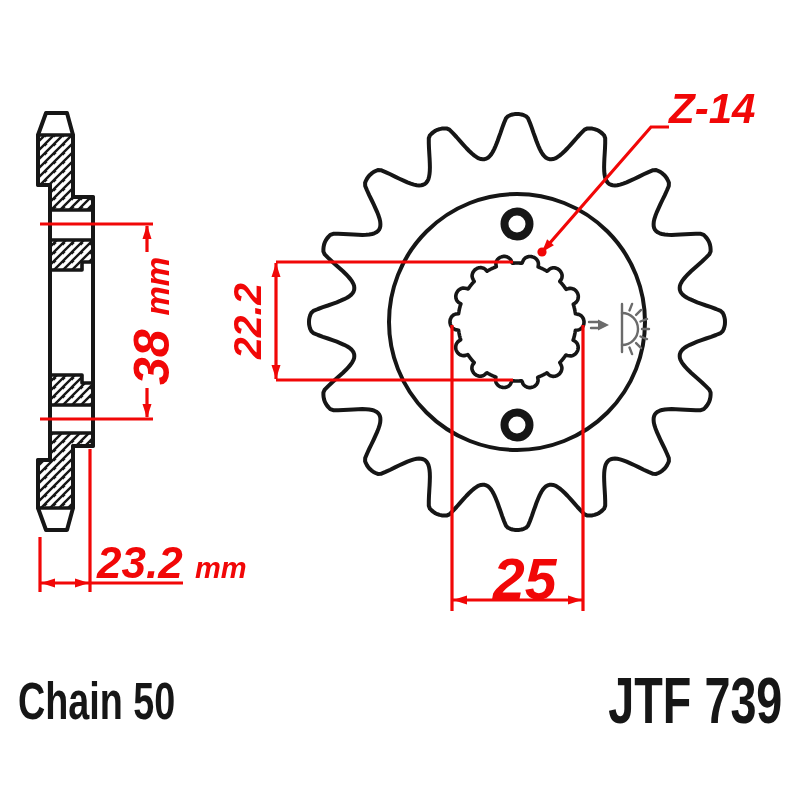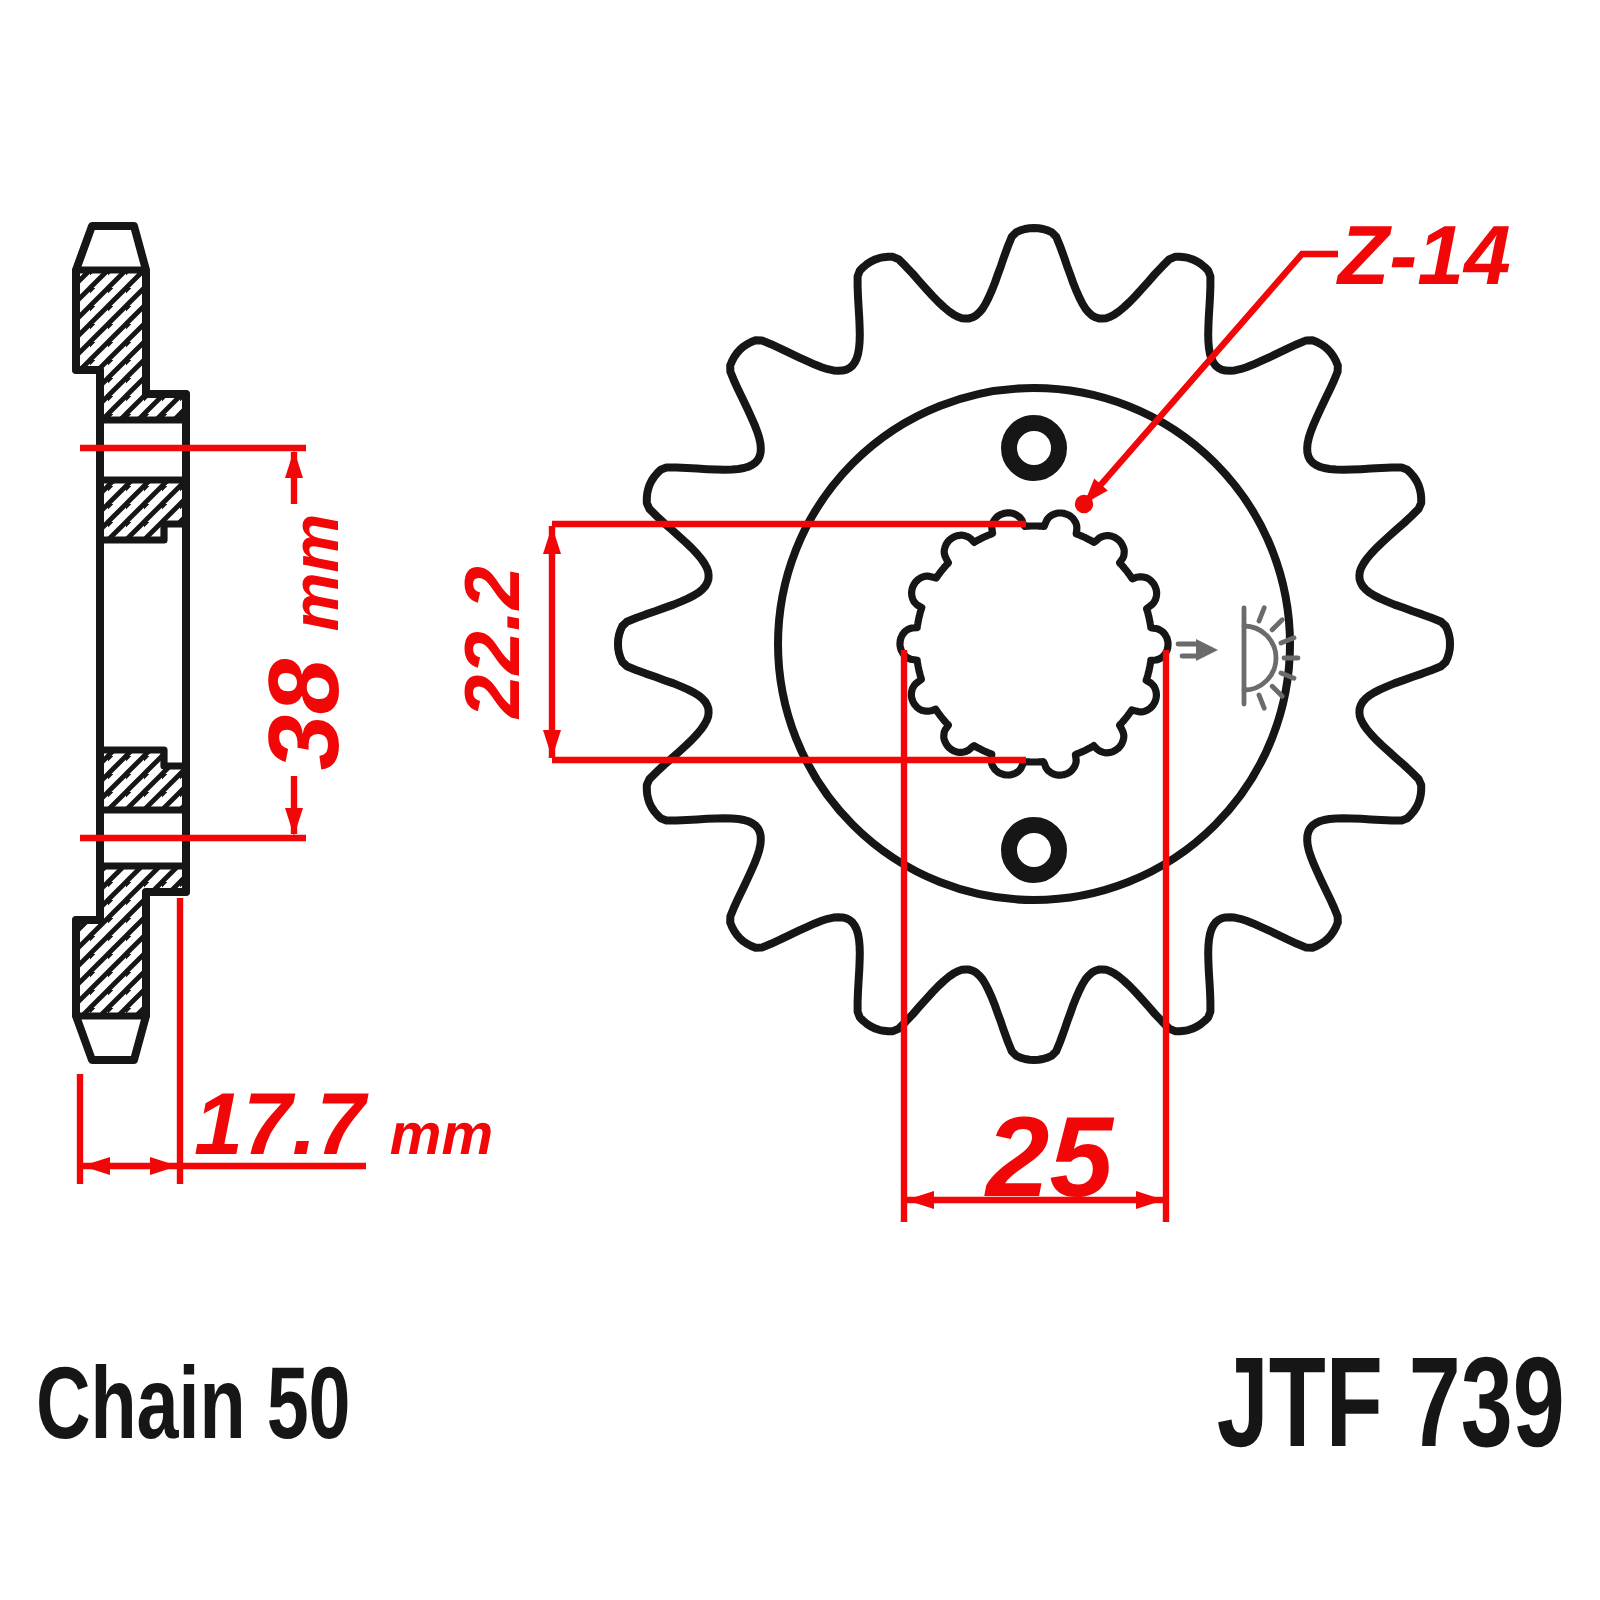--- a/index.html
+++ b/index.html
@@ -115,33 +115,33 @@
       </g>
     </g>
   </svg>
 
   <div class="txt red-dim vdim" style="left:152px;top:321px;font-size:50px;">
     <span>38</span>
     <span class="unit">mm</span>
   </div>
 
   <div class="txt red-dim" style="left:97px;top:541px;font-size:44px;">
-    <span>17.7</span>
+    <span>23.2</span>
     <span class="unit">mm</span>
   </div>
 
   <div class="txt red-dim vdim" style="left:247px;top:321px;font-size:39px;">
     <span>22.2</span>
   </div>
 
   <div class="txt red-dim" style="left:493px;top:551px;font-size:57px;">
     <span>25</span>
   </div>
 
-  <div class="txt red-dim" style="left:669px;top:107px;font-size:42px;font-style:italic;">
+  <div class="txt red-dim" style="left:669px;top:88px;font-size:42px;font-style:italic;">
     <span>Z-14</span>
   </div>
 
   <div class="txt black-label cond-l" style="left:18px;top:676px;font-size:51px;"><span>Chain 50</span></div>
 
   <div class="txt black-label cond-r" style="right:18px;top:669px;font-size:64px;"><span>JTF 739</span></div>
 
 </div>
 
 </body></html>

